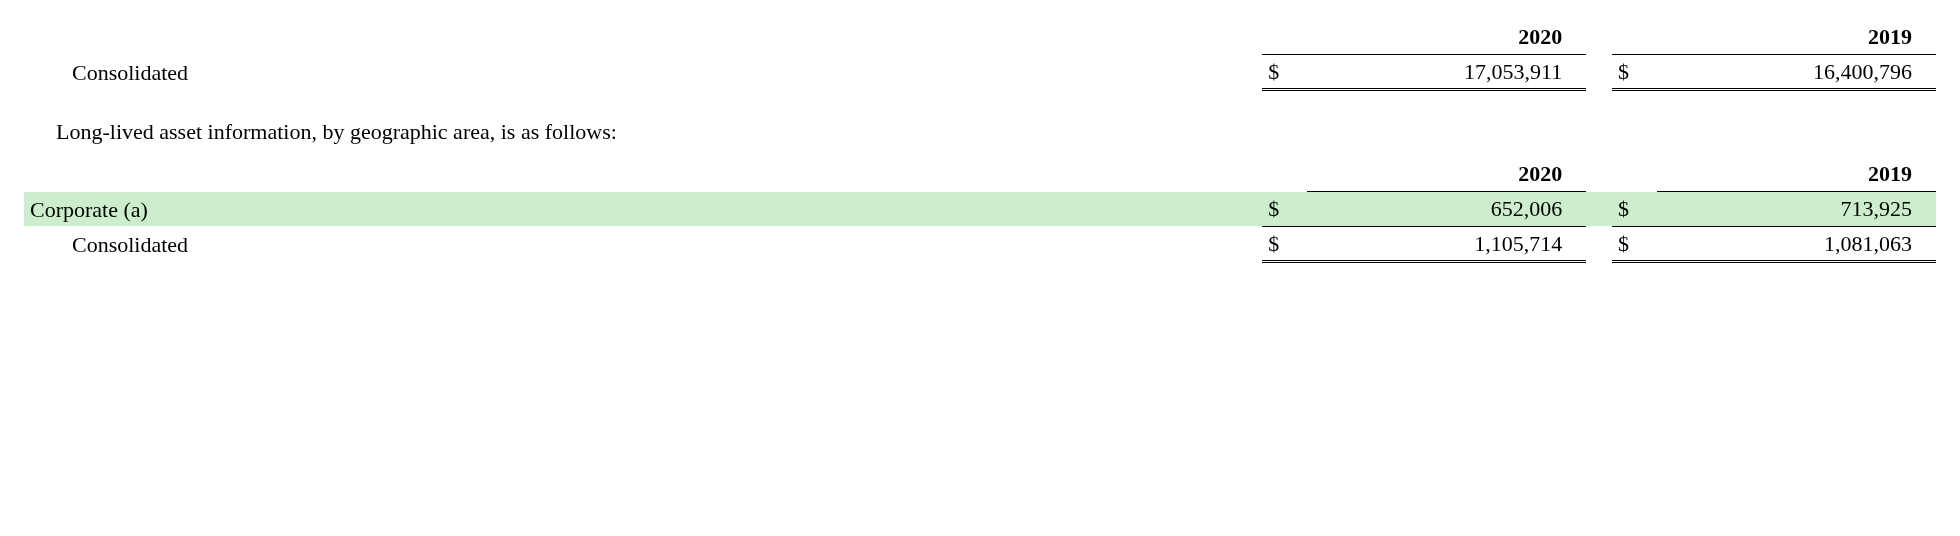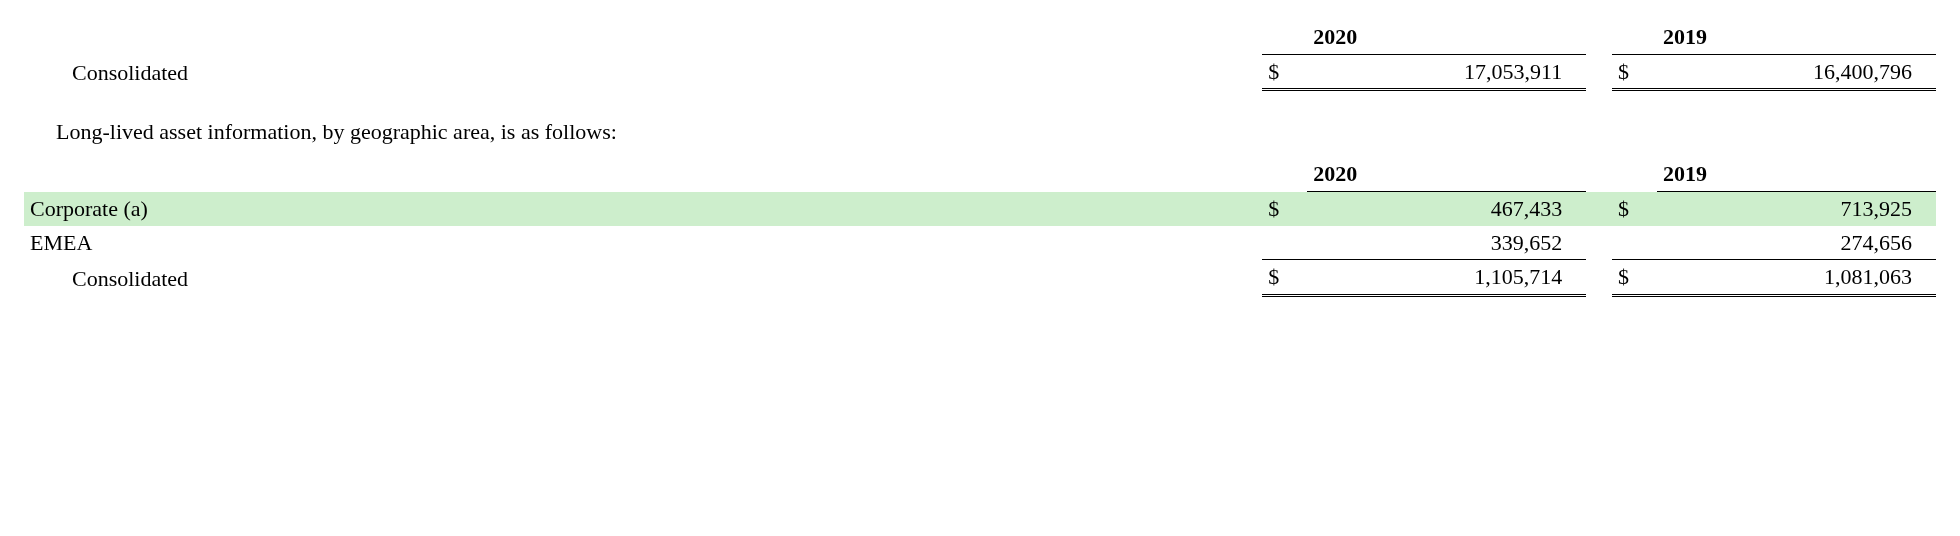--- a/index.html
+++ b/index.html
@@ -16,21 +16,21 @@
   }
   td {
     padding: 2px 6px;
     vertical-align: bottom;
     line-height: 1.35;
   }
   .label-col { width: 1100px; }
   .sym-col { width: 30px; text-align: left; }
   .num-col { width: 230px; text-align: right; padding-right: 24px; }
   .gap-col { width: 12px; }
-  .hdr { font-weight: bold; text-align: left; }
+  .hdr { font-weight: bold; text-align: right; }
   .hdr-underline { border-bottom: 1.5px solid #000; }
   .shade { background-color: #cdeecc; }
   .indent { padding-left: 48px; }
   .subtotal-top { border-top: 1px solid #000; }
   .dbl-bottom { border-bottom: 3px double #000; }
   .intertext { padding: 28px 6px 12px 6px; margin-left: 26px; }
 </style>
 </head>
 <body>
 
@@ -68,34 +68,26 @@
     <td class="sym-col"></td>
     <td class="num-col hdr hdr-underline">2020</td>
     <td class="gap-col"></td>
     <td class="sym-col"></td>
     <td class="num-col hdr hdr-underline">2019</td>
   </tr>
 
   <tr class="shade">
     <td class="label-col">Corporate (a)</td>
     <td class="sym-col">$</td>
-    <td class="num-col">467,433</td>
+    <td class="num-col">652,006</td>
     <td class="gap-col"></td>
     <td class="sym-col">$</td>
     <td class="num-col">713,925</td>
   </tr>
 
-  <tr>
-    <td class="label-col">EMEA</td>
-    <td class="sym-col"></td>
-    <td class="num-col">339,652</td>
-    <td class="gap-col"></td>
-    <td class="sym-col"></td>
-    <td class="num-col">274,656</td>
-  </tr>
 
 
   <tr>
     <td class="label-col indent">Consolidated</td>
     <td class="sym-col subtotal-top dbl-bottom">$</td>
     <td class="num-col subtotal-top dbl-bottom">1,105,714</td>
     <td class="gap-col"></td>
     <td class="sym-col subtotal-top dbl-bottom">$</td>
     <td class="num-col subtotal-top dbl-bottom">1,081,063</td>
   </tr>

